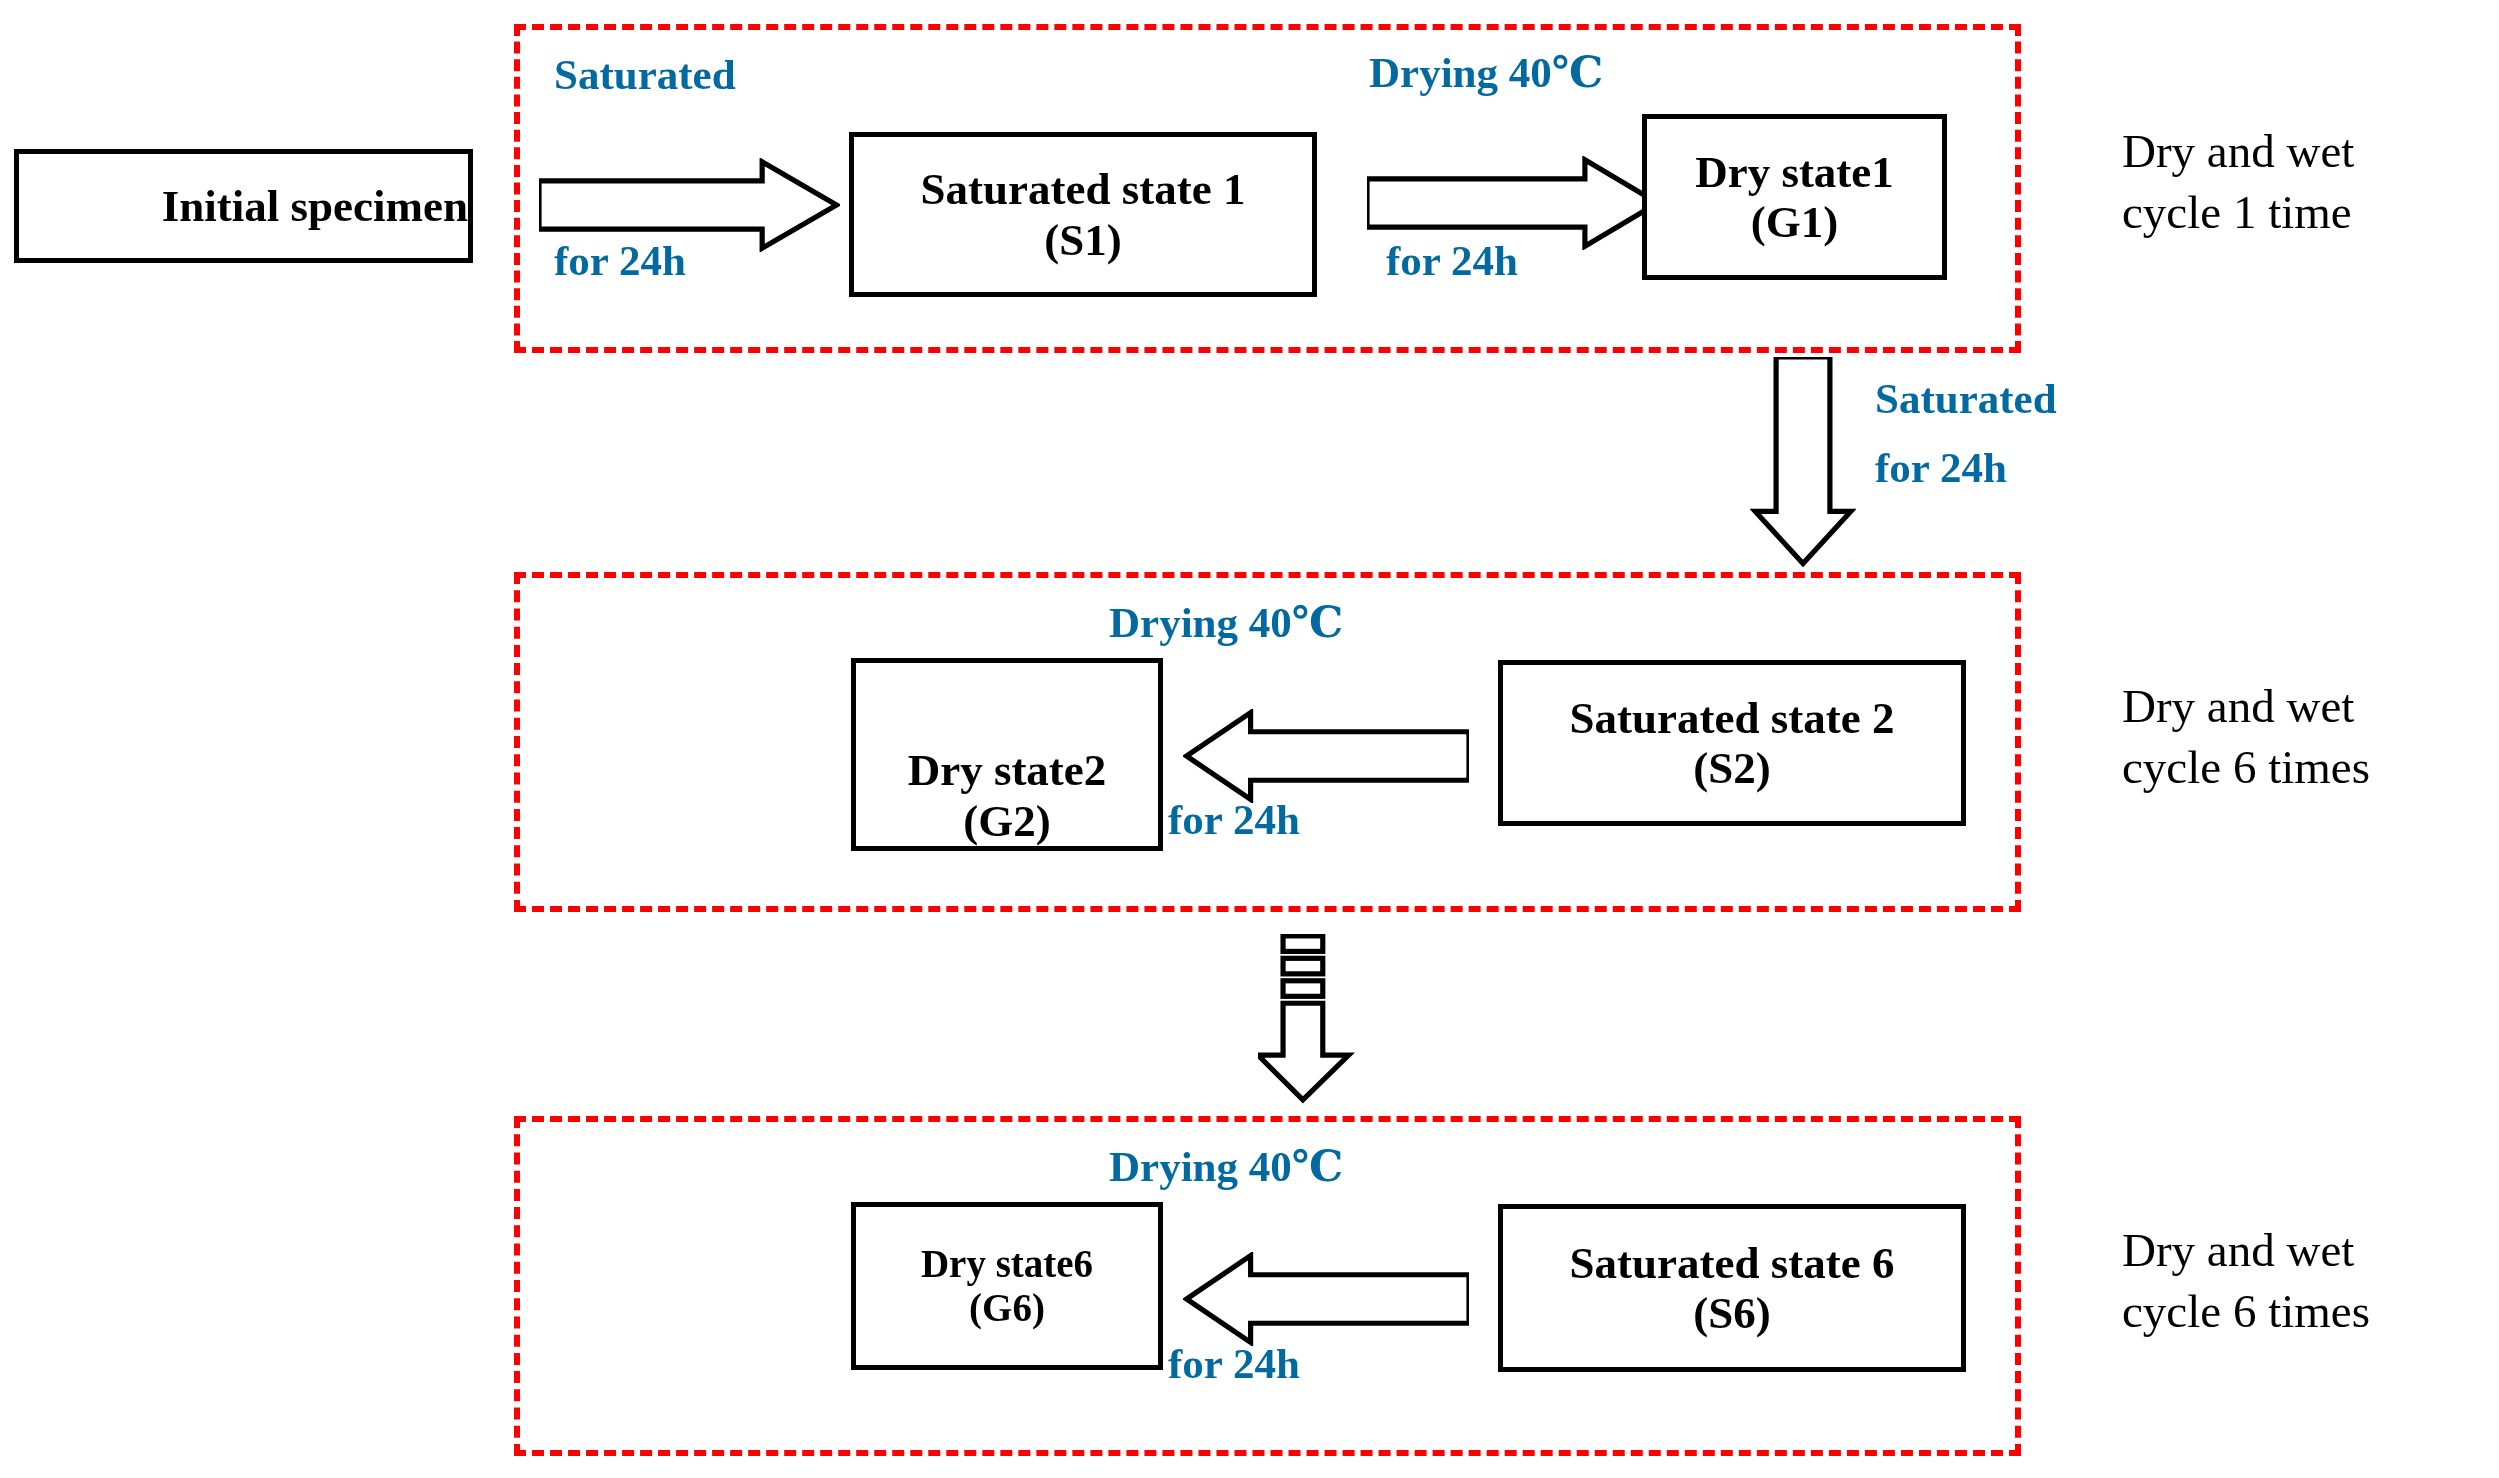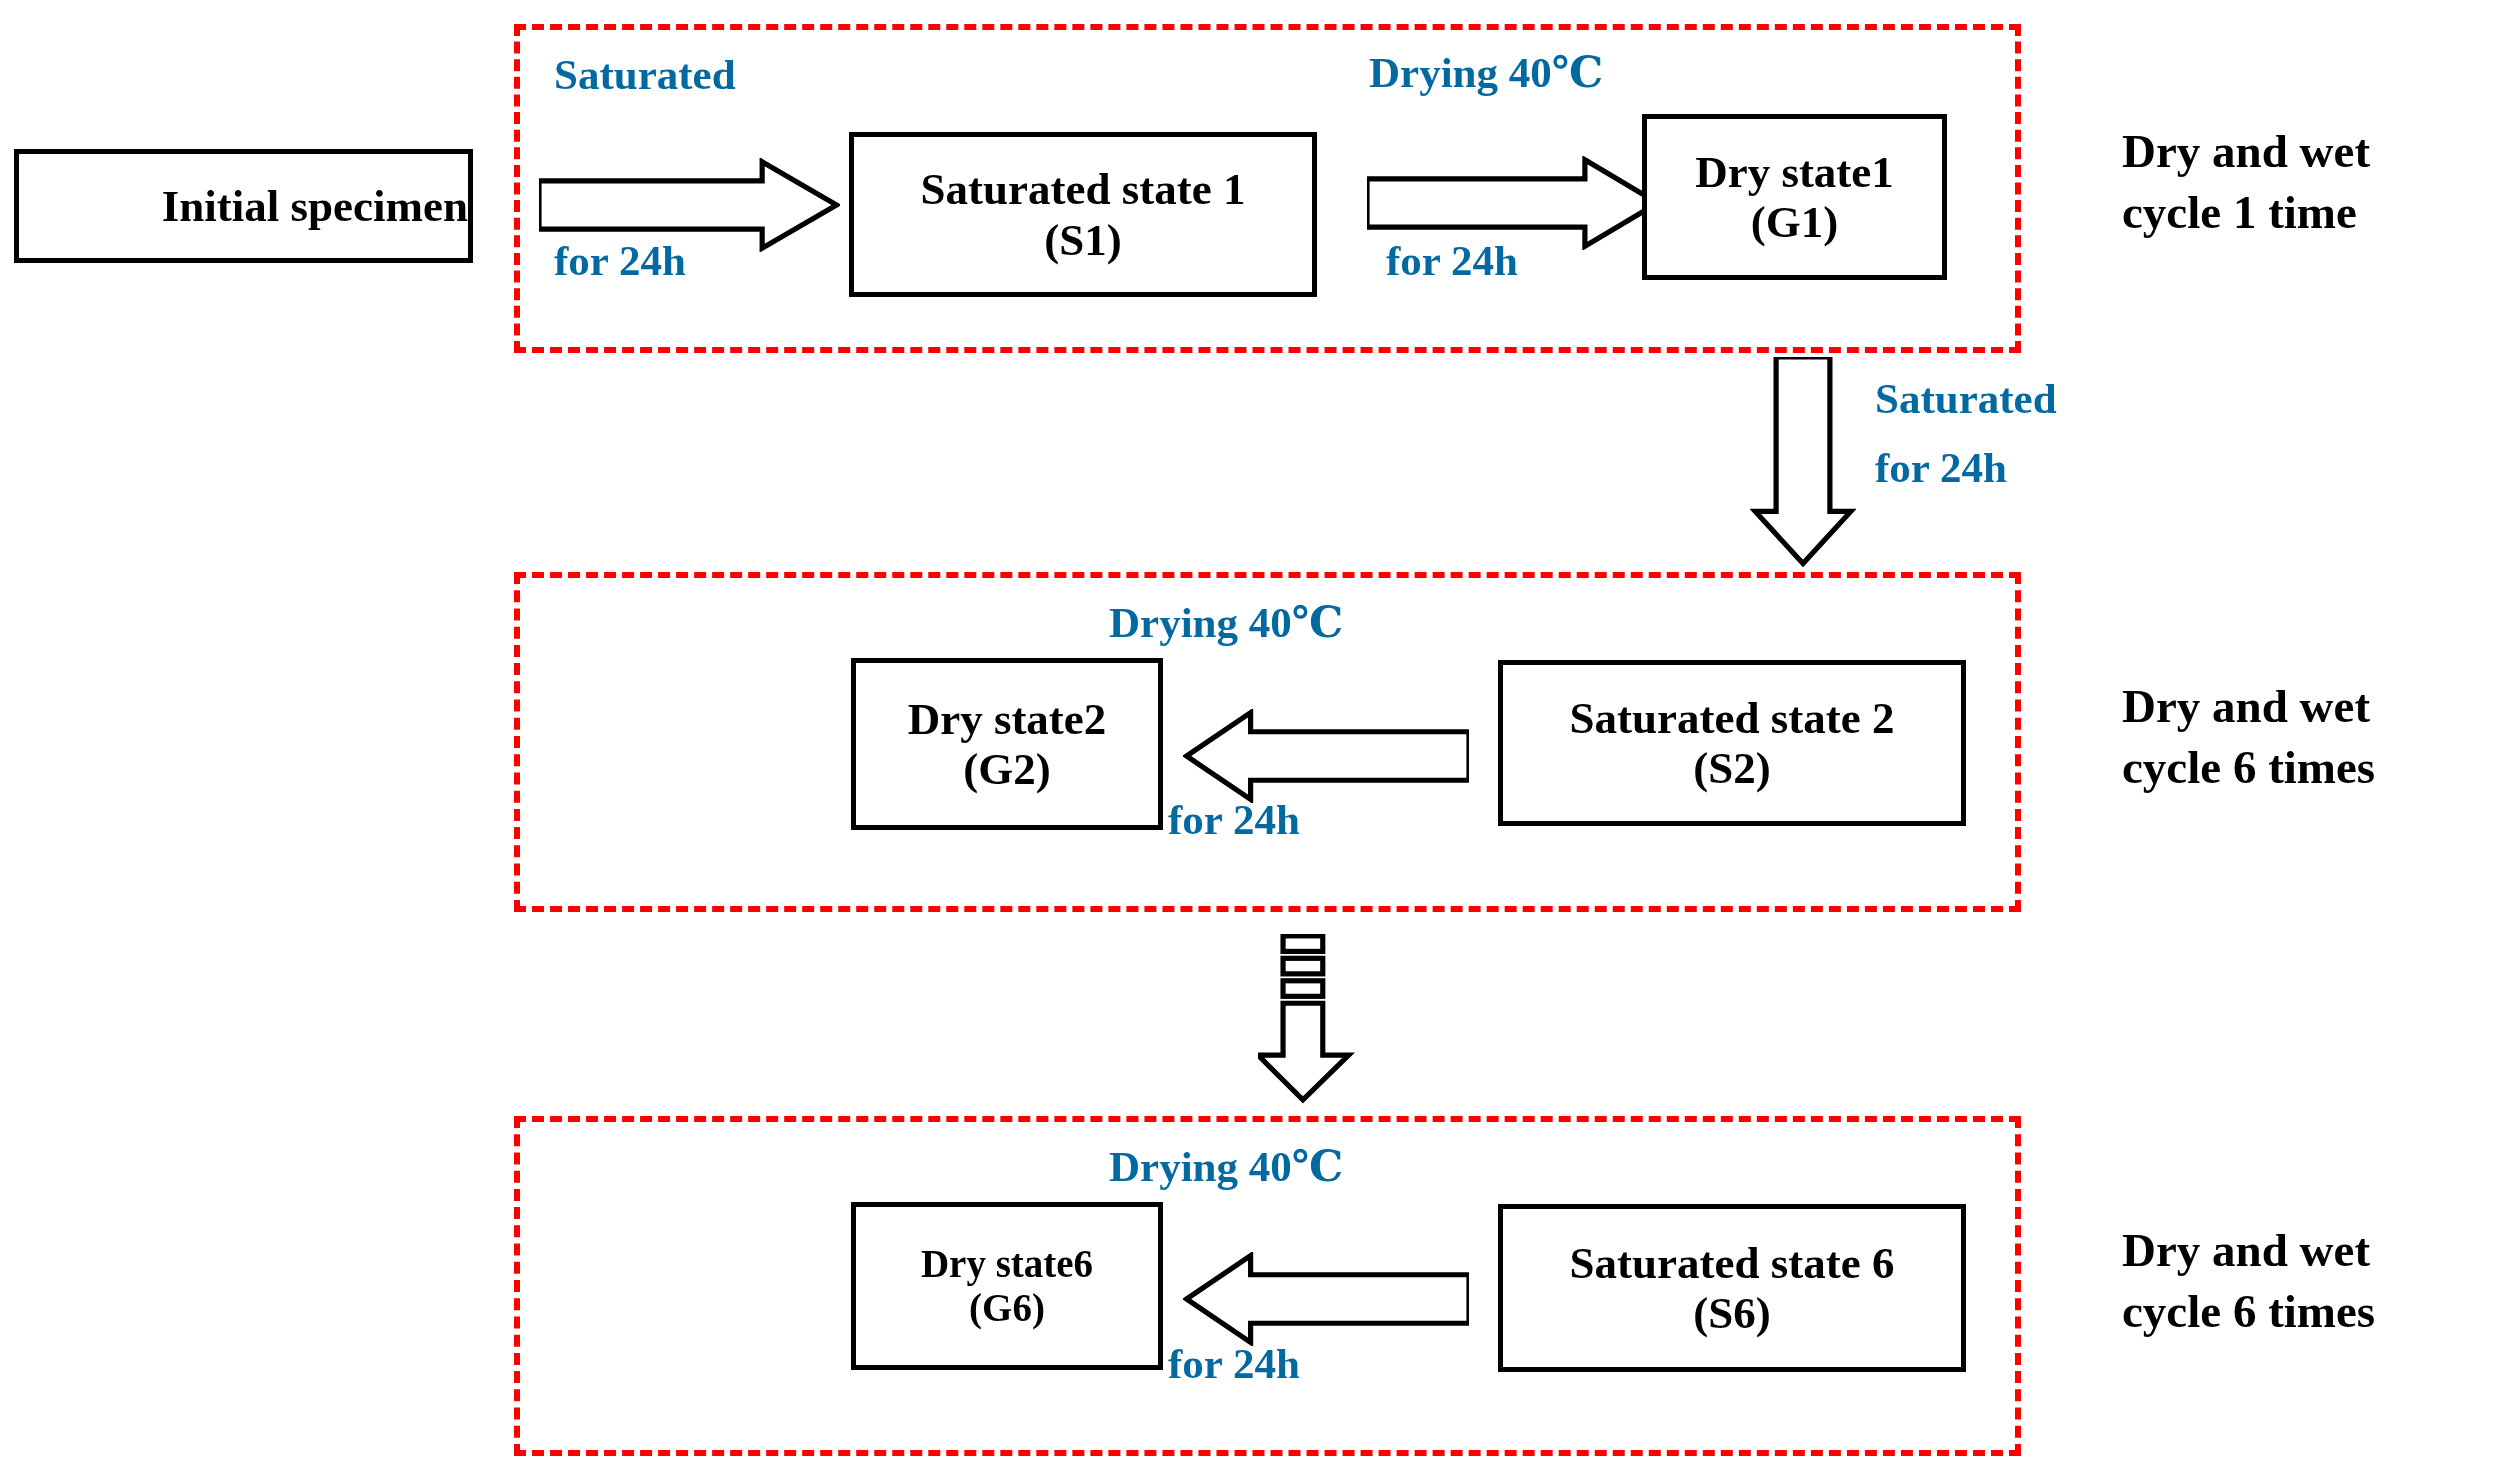--- a/index.html
+++ b/index.html
@@ -59,21 +59,21 @@
 
   
   .arrow {
     position: absolute;
   }
   .arrow svg { display: block; }
 
   
   .cycle-caption {
     position: absolute;
-    font-weight: bold;
+    font-weight: normal;
     color: #000000;
     line-height: 1.30;
   }
   .cycle-caption .ln { display: block; white-space: nowrap; }
 </style>
 </head>
 <body>
 
 <div id="canvas">
 
@@ -132,21 +132,21 @@
       <polygon points="30,0 92,0 92,178 116,178 61,238 6,178 30,178" fill="#ffffff" stroke="#000000" stroke-width="6" stroke-linejoin="miter"></polygon>
     </svg>
   </div>
   <div class="label" style="left:1875px; top:374px; font-size:43px;">
     <span class="ln">Saturated</span>
   </div>
   <div class="label" style="left:1875px; top:443px; font-size:43px;">
     <span class="ln">for 24h</span>
   </div>
 
-  <div class="state-box" style="left:851px; top:658px; width:312px; height:172px; font-size:45px;">
+  <div class="state-box" style="left:851px; top:658px; width:312px; height:193px; font-size:45px;justify-content:flex-end;">
     <span class="ln">Dry state2</span>
     <span class="ln">(G2)</span>
   </div>
 
   <div class="label" style="left:1109px; top:598px; font-size:43px;">
     <span class="ln">Drying 40℃</span>
   </div>
   <div class="label" style="left:1168px; top:795px; font-size:43px;">
     <span class="ln">for 24h</span>
   </div>

